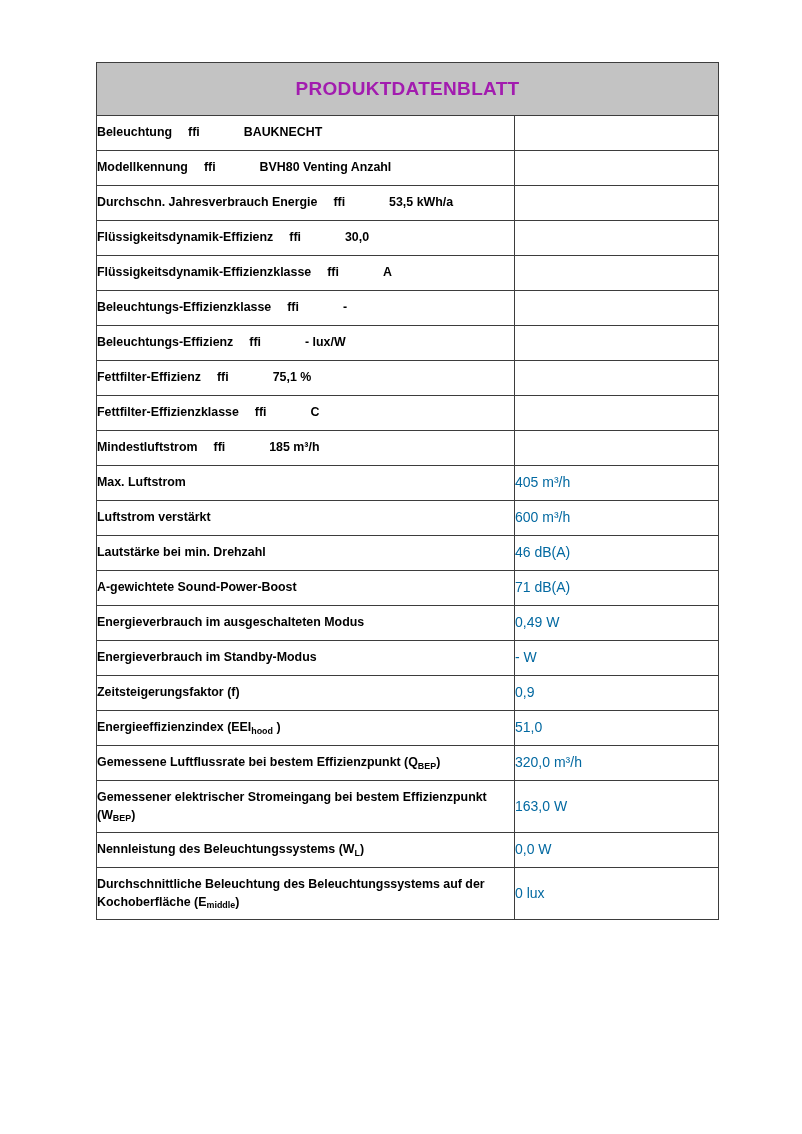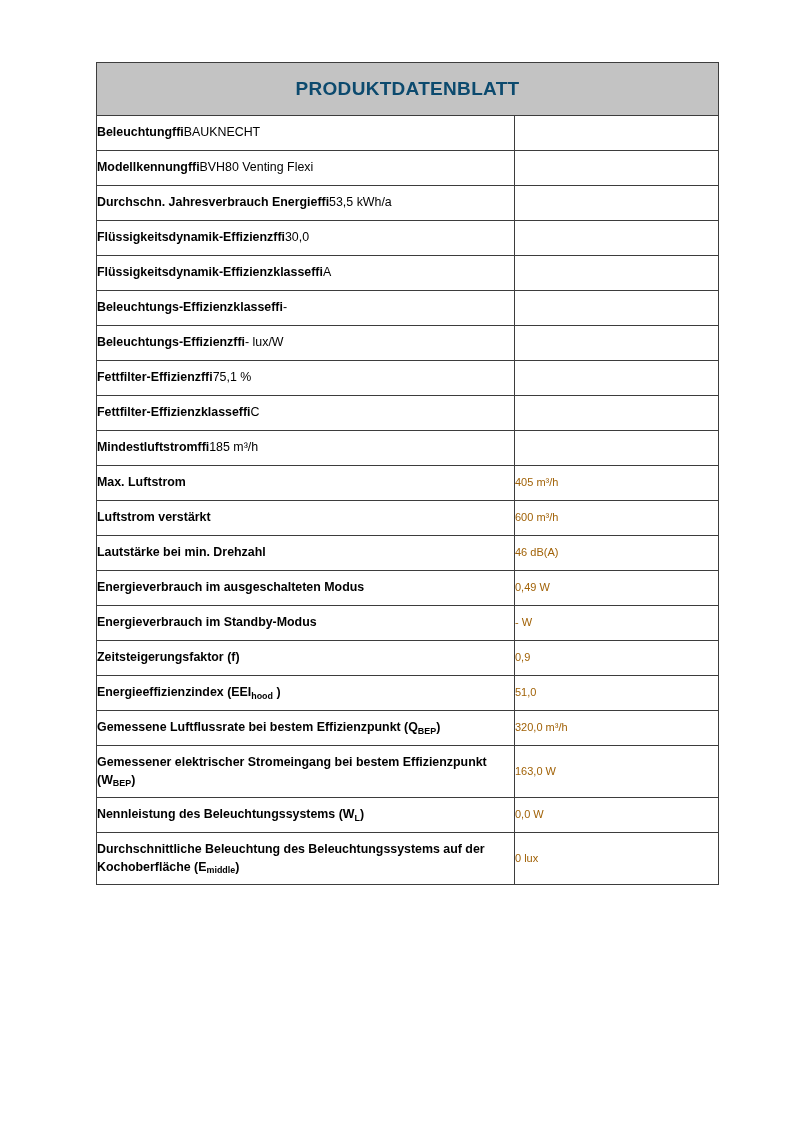--- a/index.html
+++ b/index.html
@@ -49,49 +49,51 @@
   }
 
   .title-cell {
     background: #c3c3c3;
     text-align: center;
     font-size: 19px;
     font-weight: bold;
     letter-spacing: 0.3px;
     height: 53px;
     border: 1.5px solid #1a1a1a;
-    color: #0c4a6e;
+    color: #a21caf;
   }
 
   .label-cell {
     padding: 6px 8px 6px 9px;
     font-size: 12.4px;
     font-weight: bold;
     line-height: 1.42;
     color: #000000;
   }
 
   .value-cell {
     padding: 6px 8px 6px 9px;
-    font-size: 11px;
+    font-size: 14px;
     font-weight: normal;
     line-height: 1.42;
-    color: #a16207;
+    color: #0369a1;
   }
 
   .row-single td { height: 35px; }
   .row-double td { height: 52px; }
 
   
   .inline-val {
-    font-weight: normal;
+    font-weight: bold;
+    margin-left: 44px;
   }
 
   .lig {
     font-weight: bold;
+    padding-left: 16px;
   }
 
   sub {
     font-size: 0.72em;
     line-height: 0;
     vertical-align: baseline;
     position: relative;
     bottom: -0.28em;
   }
 </style>
@@ -108,21 +110,21 @@
       <tr>
         <th class="title-cell" colspan="2">PRODUKTDATENBLATT</th>
       </tr>
     </thead>
     <tbody id="datasheet-body">
         <tr class="row row-single">
           <td class="label-cell"><span>Beleuchtung</span><span class="lig">ffi</span><span class="inline-val">BAUKNECHT</span></td>
           <td class="value-cell"><span></span></td>
         </tr>
         <tr class="row row-single">
-          <td class="label-cell"><span>Modellkennung</span><span class="lig">ffi</span><span class="inline-val">BVH80 Venting Flexi</span></td>
+          <td class="label-cell"><span>Modellkennung</span><span class="lig">ffi</span><span class="inline-val">BVH80 Venting Anzahl</span></td>
           <td class="value-cell"><span></span></td>
         </tr>
         <tr class="row row-single">
           <td class="label-cell"><span>Durchschn. Jahresverbrauch Energie</span><span class="lig">ffi</span><span class="inline-val">53,5 kWh/a</span></td>
           <td class="value-cell"><span></span></td>
         </tr>
         <tr class="row row-single">
           <td class="label-cell"><span>Flüssigkeitsdynamik-Effizienz</span><span class="lig">ffi</span><span class="inline-val">30,0</span></td>
           <td class="value-cell"><span></span></td>
         </tr>
@@ -154,20 +156,24 @@
           <td class="label-cell"><span>Max. Luftstrom</span></td>
           <td class="value-cell"><span>405 m³/h</span></td>
         </tr>
         <tr class="row row-single">
           <td class="label-cell"><span>Luftstrom verstärkt</span></td>
           <td class="value-cell"><span>600 m³/h</span></td>
         </tr>
         <tr class="row row-single">
           <td class="label-cell"><span>Lautstärke bei min. Drehzahl</span></td>
           <td class="value-cell"><span>46 dB(A)</span></td>
+        </tr>
+        <tr class="row row-single">
+          <td class="label-cell"><span>A-gewichtete Sound-Power-Boost</span></td>
+          <td class="value-cell"><span>71 dB(A)</span></td>
         </tr>
         <tr class="row row-single">
           <td class="label-cell"><span>Energieverbrauch im ausgeschalteten Modus</span></td>
           <td class="value-cell"><span>0,49 W</span></td>
         </tr>
         <tr class="row row-single">
           <td class="label-cell"><span>Energieverbrauch im Standby-Modus</span></td>
           <td class="value-cell"><span>- W</span></td>
         </tr>
         <tr class="row row-single">

